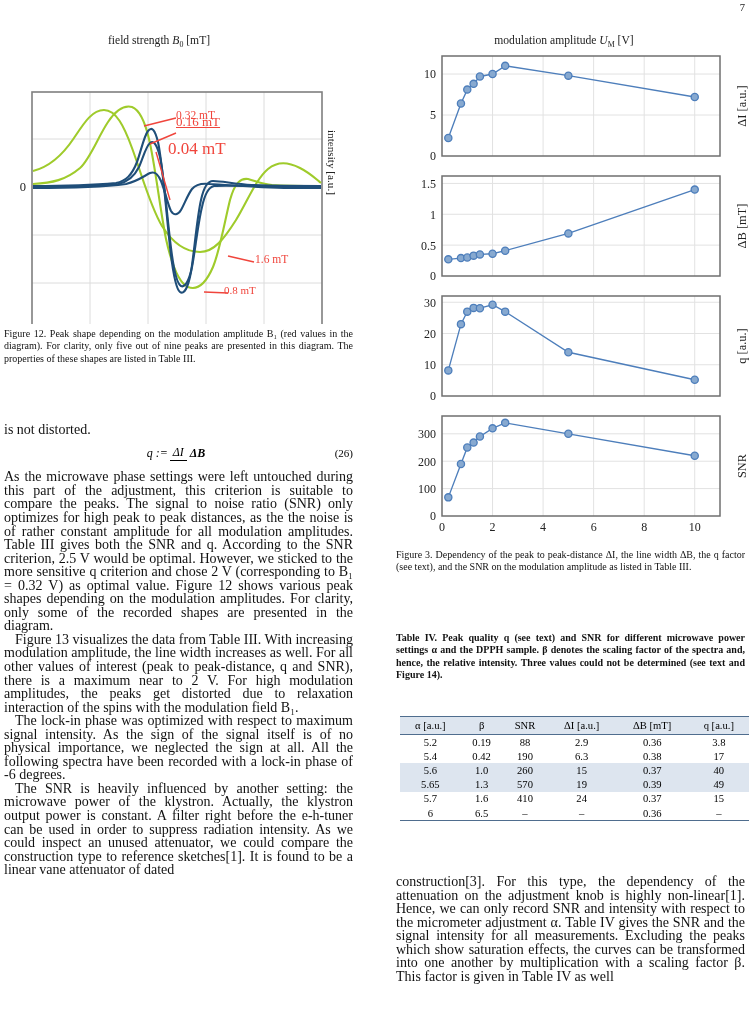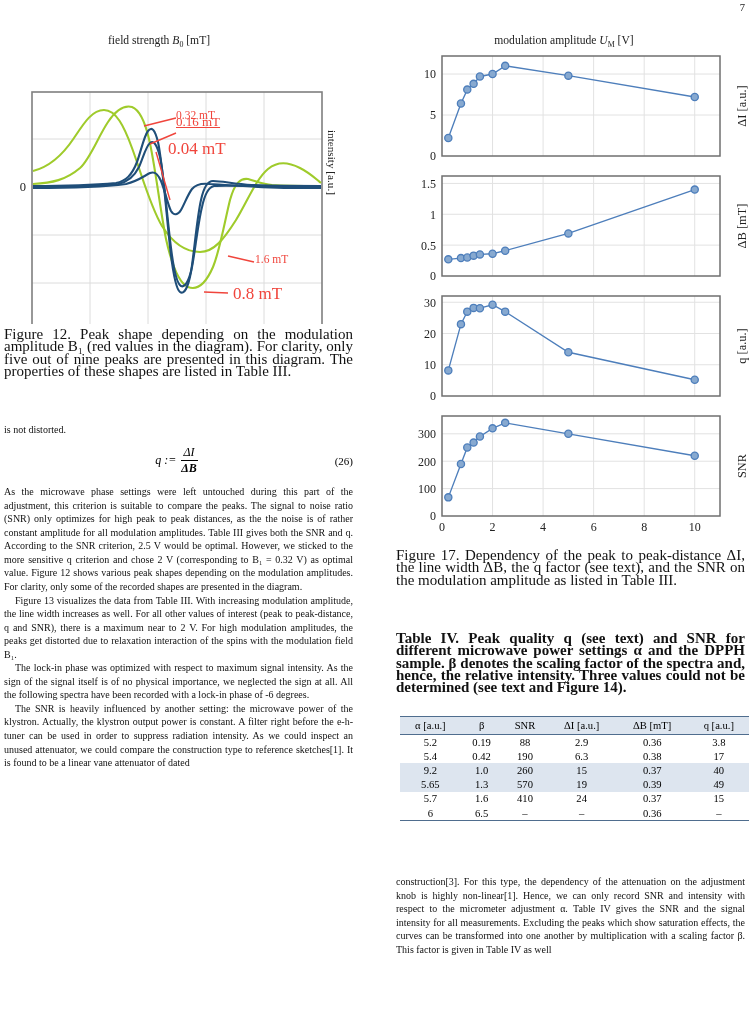--- a/index.html
+++ b/index.html
@@ -10,36 +10,36 @@
   }
   .page{position:absolute;inset:0;}
   .pageno{position:absolute;right:6px;top:2px;font-size:10.5px;color:#222;}
 
   .col{position:absolute;top:0;width:349px;}
   .col-left{left:4px;}
   .col-right{left:396px;}
 
   
   .para{
-    font-size:10px;line-height:13.55px;text-align:justify;
+    font-size:14px;line-height:13.55px;text-align:justify;
     text-justify:inter-word;margin:0;color:#111;
     hyphens:none;
   }
   .para + .para{margin-top:0px;}
   .indent{text-indent:11px;}
   .caption{
-    font-size:15px;line-height:12.3px;text-align:justify;color:#111;margin:0;
+    font-size:10px;line-height:12.3px;text-align:justify;color:#111;margin:0;
   }
   .eq{
     display:flex;align-items:center;justify-content:center;
     font-size:12px;margin:9px 0 9px 0;position:relative;
   }
   .eqnum{position:absolute;right:0;font-size:11px;}
   i.m{font-family:"Liberation Serif",serif;font-style:italic;}
-  .frac{display:inline-flex;flex-direction:column;align-items:center;
+  .frac{display:inline-flex;flex-direction:row;align-items:center;
         vertical-align:middle;margin:0 2px;}
   .frac .num{border-bottom:1px solid #000;padding:0 3px 1px;line-height:1.15;}
   .frac .den{padding:1px 3px 0;line-height:1.15;font-weight:bold;}
   sub{font-size:.68em;}
 
   
   .fig12{position:absolute;left:0;top:34px;width:349px;height:290px;}
   .fig12 .ftitle{
     position:absolute;left:0;top:0;width:310px;text-align:center;
     font-size:11.6px;color:#222;
@@ -133,21 +133,21 @@
           <line x1="166" y1="166" x2="152" y2="118"></line>
           <line x1="224" y1="222" x2="250" y2="228"></line>
           <line x1="200" y1="258" x2="224" y2="259"></line>
         </g>
       </svg>
 
       <div style="position:absolute;left:172px;top:75px;font-size:11.5px;color:#f0453c;">0.32 mT</div>
       <div style="position:absolute;left:172px;top:80px;font-size:13px;color:#f0453c;text-decoration:underline;">0.16 mT</div>
       <div style="position:absolute;left:164px;top:105px;font-size:17px;color:#f0453c;">0.04 mT</div>
       <div style="position:absolute;left:251px;top:219px;font-size:11.5px;color:#f0453c;">1.6 mT</div>
-      <div style="position:absolute;left:229px;top:250px;font-size:17px;color:#f0453c;">0.8 mT</div>
+      <div style="position:absolute;left:220px;top:250px;font-size:11px;color:#f0453c;">0.8 mT</div>
 
       <div class="ylab-right">intensity [a.u.]</div>
     </div>
 
     <div style="position:absolute;left:0;top:328px;width:349px;">
       <p class="caption">Figure 12. Peak shape depending on the modulation amplitude B₁ (red values in the diagram). For clarity, only five out of nine peaks are presented in this diagram. The properties of these shapes are listed in Table III.</p>
     </div>
 
     <div style="position:absolute;left:0;top:423px;width:349px;">
       <p class="para">is not distorted.</p>
@@ -283,21 +283,21 @@
           <text x="46" y="497" text-anchor="middle" font-family="Liberation Serif, serif" font-size="12" fill="#222">0</text>
           <text x="96.54545454545455" y="497" text-anchor="middle" font-family="Liberation Serif, serif" font-size="12" fill="#222">2</text>
           <text x="147.0909090909091" y="497" text-anchor="middle" font-family="Liberation Serif, serif" font-size="12" fill="#222">4</text>
           <text x="197.63636363636363" y="497" text-anchor="middle" font-family="Liberation Serif, serif" font-size="12" fill="#222">6</text>
           <text x="248.1818181818182" y="497" text-anchor="middle" font-family="Liberation Serif, serif" font-size="12" fill="#222">8</text>
           <text x="298.72727272727275" y="497" text-anchor="middle" font-family="Liberation Serif, serif" font-size="12" fill="#222">10</text>
         </svg>
     </div>
 
     <div style="position:absolute;left:0;top:549px;width:349px;">
-      <p class="caption">Figure 17. Dependency of the peak to peak-distance ΔI, the line width ΔB, the q factor (see text), and the SNR on the modulation amplitude as listed in Table III.</p>
+      <p class="caption">Figure 3. Dependency of the peak to peak-distance ΔI, the line width ΔB, the q factor (see text), and the SNR on the modulation amplitude as listed in Table III.</p>
     </div>
 
     <div style="position:absolute;left:0;top:632px;width:349px;font-weight:bold;">
       <p class="caption">Table IV. Peak quality q (see text) and SNR for different microwave power settings α and the DPPH sample. β denotes the scaling factor of the spectra and, hence, the relative intensity. Three values could not be determined (see text and Figure 14).</p>
     </div>
 
     <div style="position:absolute;left:4px;top:716px;width:349px;">
       <table class="tbl">
         <thead>
             <tr id="t4head">
@@ -320,21 +320,21 @@
             </tr>
             <tr>
               <td>5.4</td>
               <td>0.42</td>
               <td>190</td>
               <td>6.3</td>
               <td>0.38</td>
               <td>17</td>
             </tr>
             <tr class="alt">
-              <td>9.2</td>
+              <td>5.6</td>
               <td>1.0</td>
               <td>260</td>
               <td>15</td>
               <td>0.37</td>
               <td>40</td>
             </tr>
             <tr class="alt">
               <td>5.65</td>
               <td>1.3</td>
               <td>570</td>

